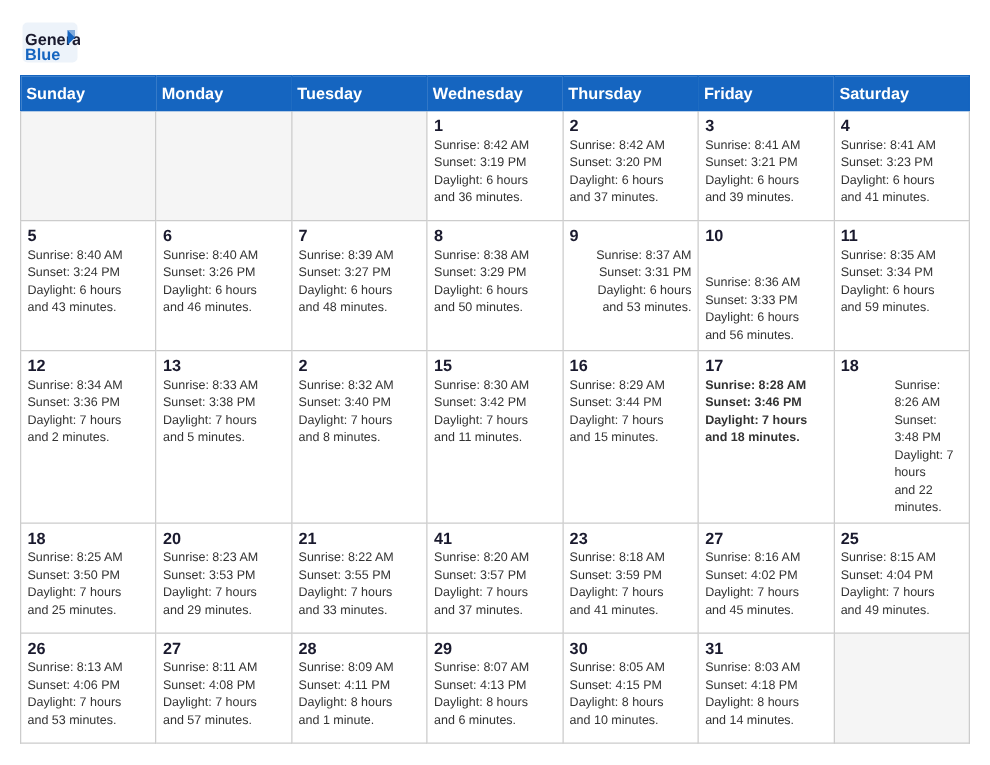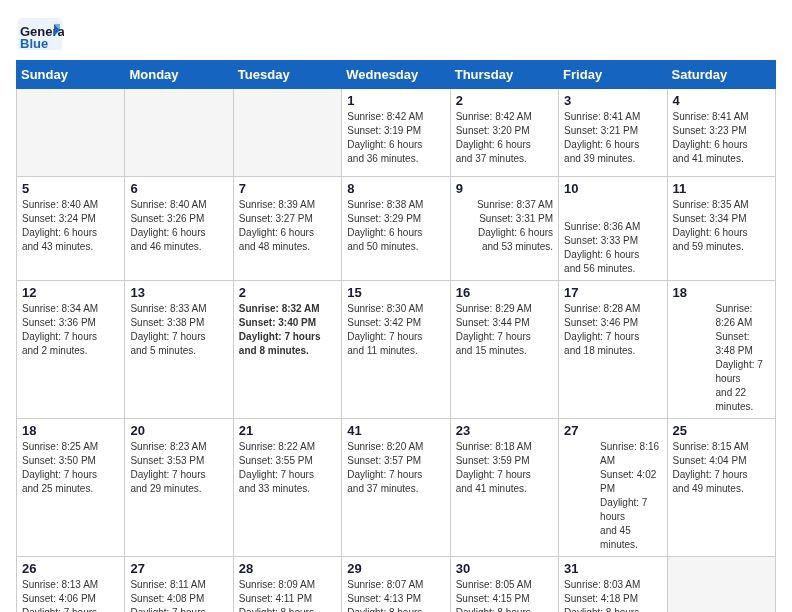--- a/index.html
+++ b/index.html
@@ -204,42 +204,42 @@
         </td>
         <td>
           <span class="day-number">13</span>
           <div class="day-info" style="white-space: pre-line;">Sunrise: 8:33 AM
 Sunset: 3:38 PM
 Daylight: 7 hours
 and 5 minutes.</div>
         </td>
         <td>
           <span class="day-number">2</span>
-          <div class="day-info" style="white-space: pre-line; font-weight: bold;">Sunrise: 8:32 AM
+          <div class="day-info" style="white-space: pre-line;">Sunrise: 8:32 AM
 Sunset: 3:40 PM
 Daylight: 7 hours
 and 8 minutes.</div>
         </td>
         <td>
           <span class="day-number">15</span>
           <div class="day-info" style="white-space: pre-line;">Sunrise: 8:30 AM
 Sunset: 3:42 PM
 Daylight: 7 hours
 and 11 minutes.</div>
         </td>
         <td>
           <span class="day-number">16</span>
           <div class="day-info" style="white-space: pre-line;">Sunrise: 8:29 AM
 Sunset: 3:44 PM
 Daylight: 7 hours
 and 15 minutes.</div>
         </td>
         <td>
           <span class="day-number">17</span>
-          <div class="day-info" style="white-space: pre-line;">Sunrise: 8:28 AM
+          <div class="day-info" style="white-space: pre-line; font-weight: bold;">Sunrise: 8:28 AM
 Sunset: 3:46 PM
 Daylight: 7 hours
 and 18 minutes.</div>
         </td>
         <td>
           <span class="day-number">18</span>
           <div class="day-info" style="white-space: pre-line; margin-left: 43px;">Sunrise: 8:26 AM
 Sunset: 3:48 PM
 Daylight: 7 hours
 and 22 minutes.</div>
@@ -276,21 +276,21 @@
         </td>
         <td>
           <span class="day-number">23</span>
           <div class="day-info" style="white-space: pre-line;">Sunrise: 8:18 AM
 Sunset: 3:59 PM
 Daylight: 7 hours
 and 41 minutes.</div>
         </td>
         <td>
           <span class="day-number">27</span>
-          <div class="day-info" style="white-space: pre-line; margin-left: 36px;">Sunrise: 8:16 AM
+          <div class="day-info" style="white-space: pre-line;">Sunrise: 8:16 AM
 Sunset: 4:02 PM
 Daylight: 7 hours
 and 45 minutes.</div>
         </td>
         <td>
           <span class="day-number">25</span>
           <div class="day-info" style="white-space: pre-line;">Sunrise: 8:15 AM
 Sunset: 4:04 PM
 Daylight: 7 hours
 and 49 minutes.</div>

